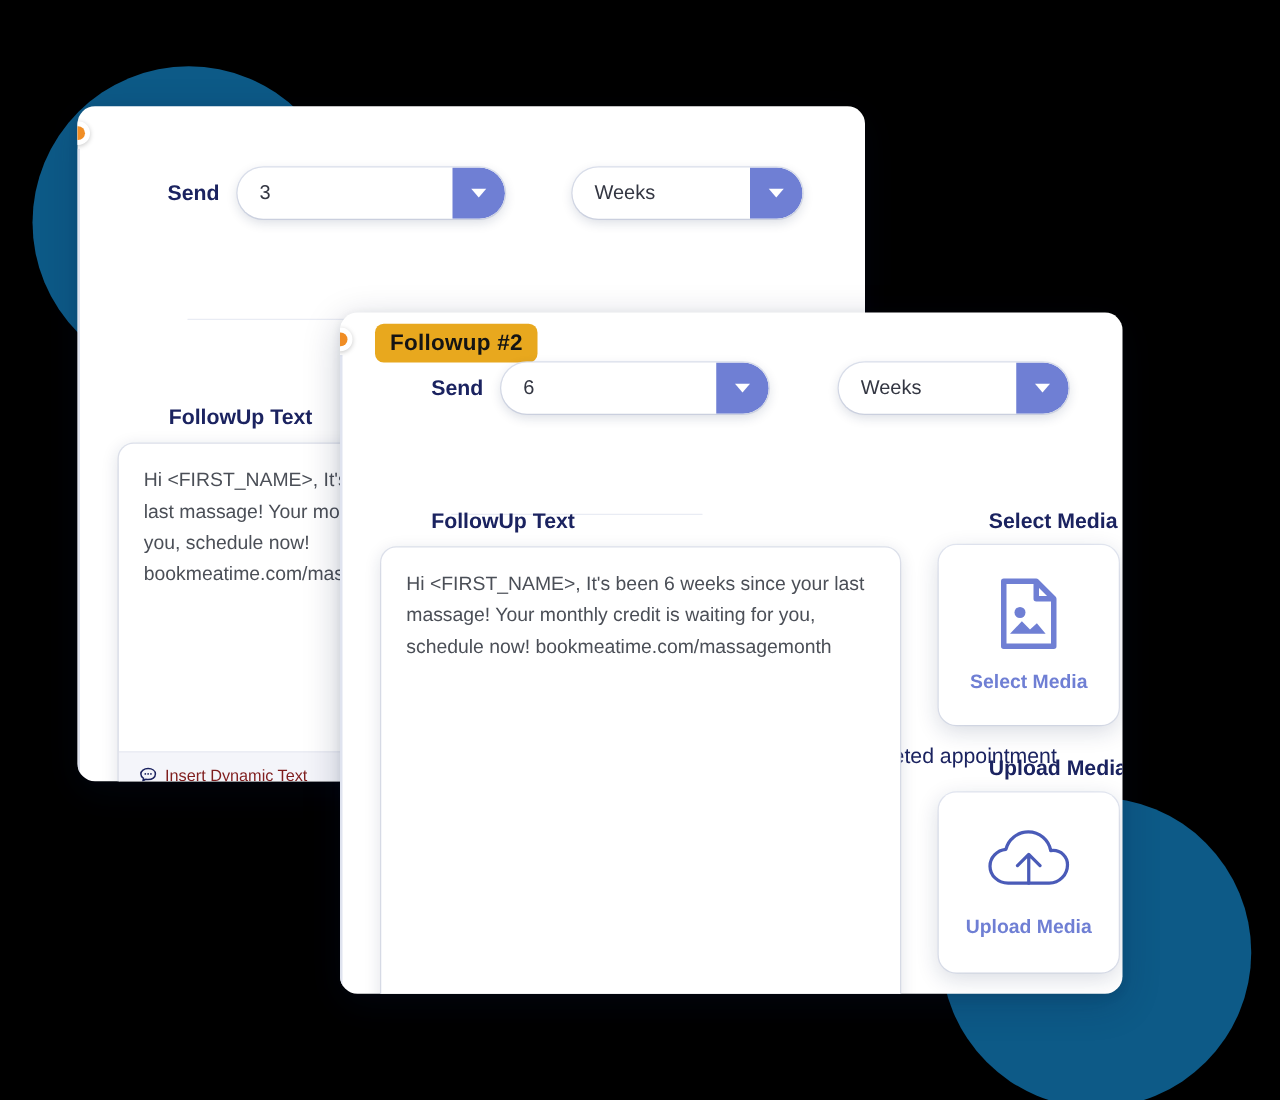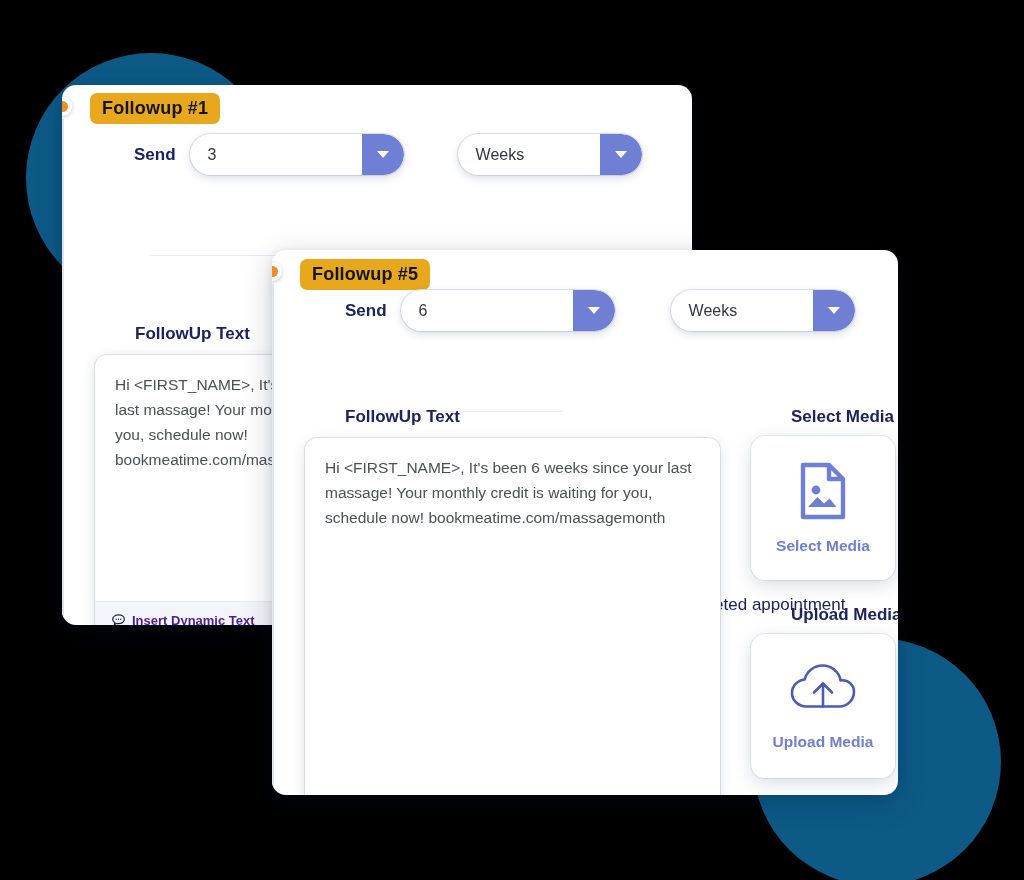--- a/index.html
+++ b/index.html
@@ -230,22 +230,22 @@
     display: flex;
     align-items: center;
     padding: 0 16px;
     gap: 0;
   }
   .foot-item {
     display: flex;
     align-items: flex-start;
     gap: 6px;
     font-size: 13px;
-    font-weight: bold;
-    color: #4c1d95;
+    font-weight: normal;
+    color: #7f1d1d;
     white-space: nowrap;
   }
   .foot-icon { display: block; width: 15px; height: 15px; }
 
   
   .media-tile {
     position: absolute;
     background: #ffffff;
     border-radius: 14px;
     box-shadow: 0 5px 18px rgba(20, 35, 80, 0.16),
@@ -279,21 +279,20 @@
 
   <div class="deco-circle" id="deco-top-left"></div>
   <div class="deco-circle" id="deco-bottom-right"></div>
 
   <div class="card" id="card-1">
     <div class="card-rail"></div>
     <div class="card-dot">
         <i></i>
       </div>
 
-    <div class="badge">Followup #1</div>
 
     <div class="send-row">
       <span class="send-label">Send</span>
 
       <div class="select sel-count">
         <span class="select-value">3</span>
         <span class="select-caret">
             <i class="caret-glyph"></i>
           </span>
       </div>
@@ -327,21 +326,21 @@
       </div>
     </div>
   </div>
 
   <div class="card" id="card-2">
     <div class="card-rail"></div>
     <div class="card-dot">
         <i></i>
       </div>
 
-    <div class="badge">Followup #5</div>
+    <div class="badge">Followup #2</div>
 
     <div class="send-row">
       <span class="send-label">Send</span>
 
       <div class="select sel-count">
         <span class="select-value">6</span>
         <span class="select-caret">
             <i class="caret-glyph"></i>
           </span>
       </div>

